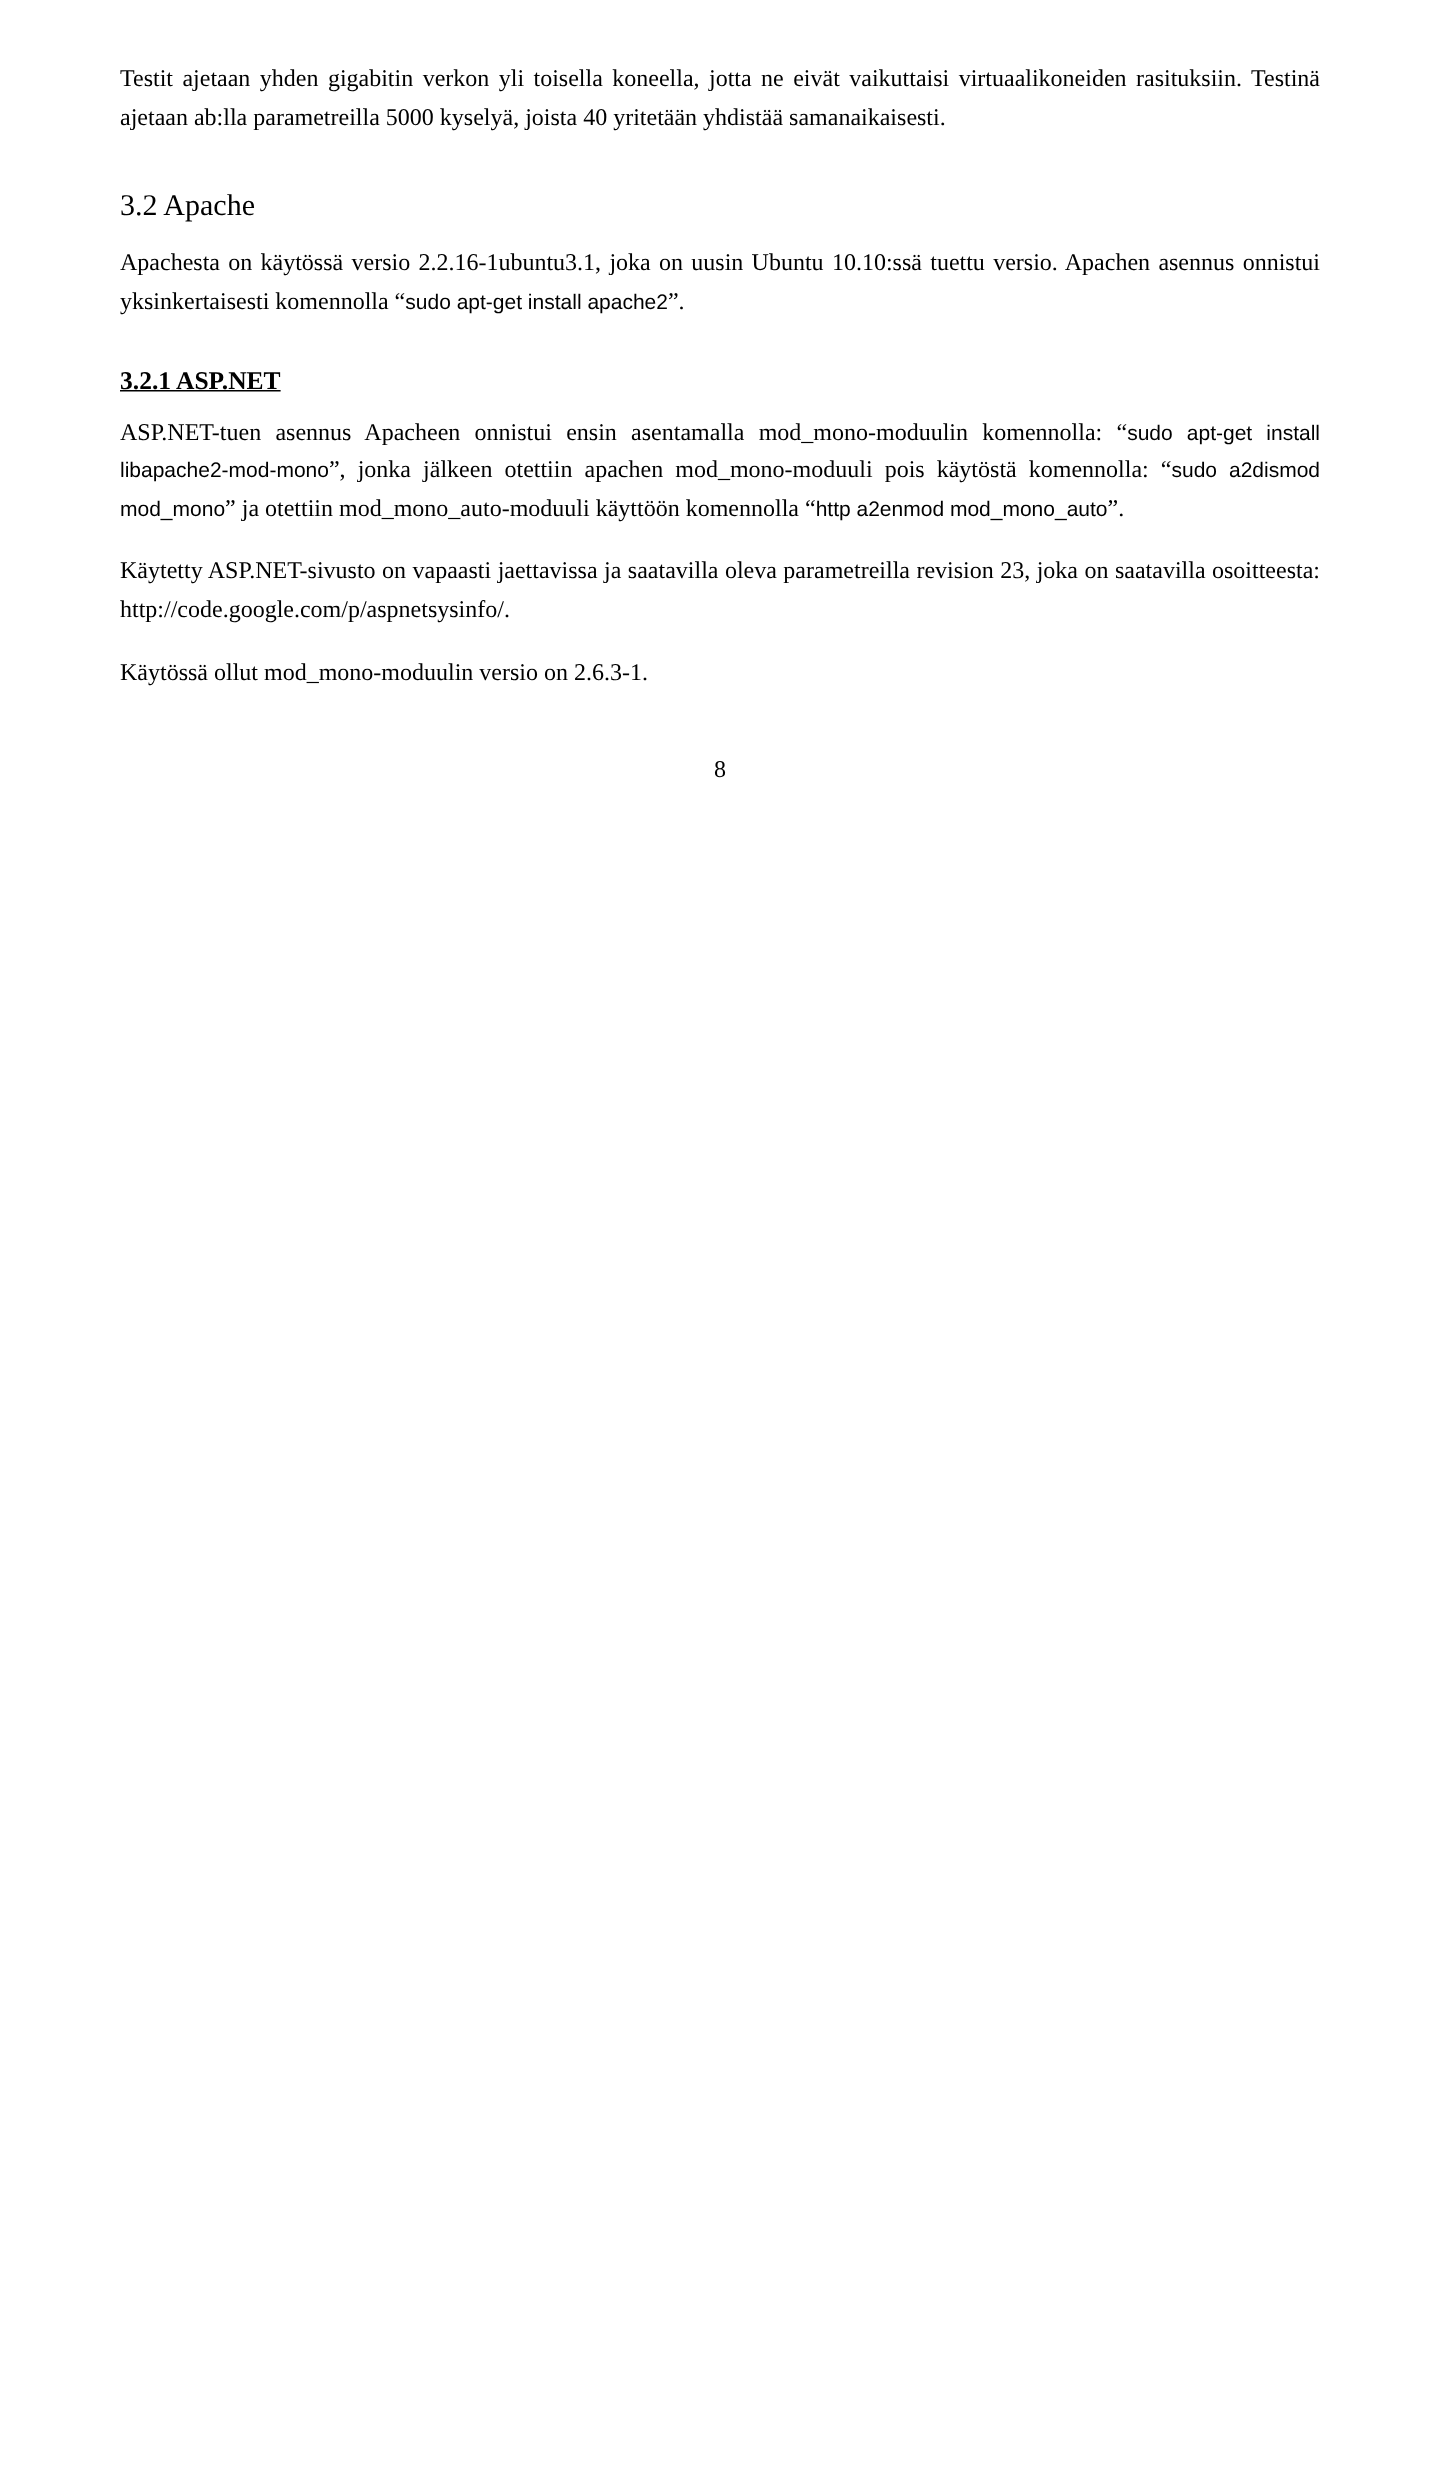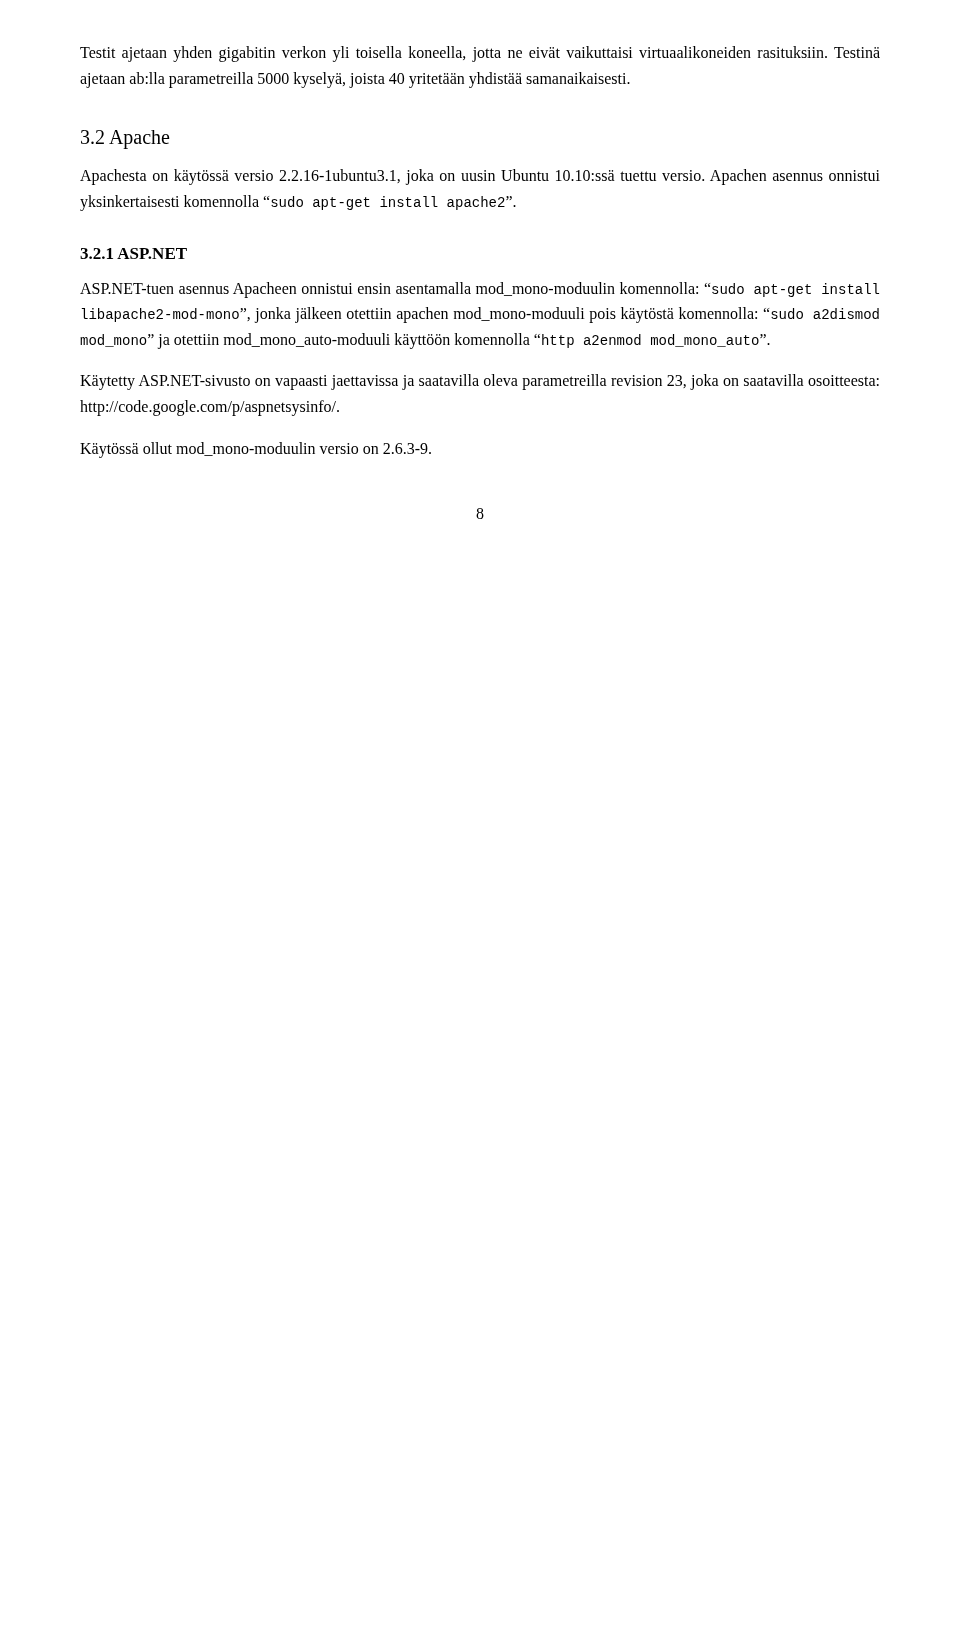--- a/index.html
+++ b/index.html
@@ -29,23 +29,24 @@
       font-size: 20px;
       font-weight: normal;
       margin-top: 1.5em;
       margin-bottom: 0.5em;
     }
     .subsubsection-heading {
       font-size: 17px;
       font-weight: bold;
       margin-top: 1.5em;
       margin-bottom: 0.5em;
+      text-decoration: underline;
     }
     code, .mono {
-      font-family: Liberation Mono, monospace;
+      font-family: Liberation Sans, sans-serif;
       font-size: 14px;
     }
     .code-block {
       font-family: "Courier New", Courier, monospace;
       font-size: 14px;
       margin: 1em 0 1em 2em;
       white-space: pre;
       line-height: 1.5;
     }
     .page-number {
@@ -72,21 +73,21 @@
   <p>
     ASP.NET-tuen asennus Apacheen onnistui ensin asentamalla mod_mono-moduulin komennolla: “<code>sudo apt-get install libapache2-mod-mono</code>”, jonka jälkeen otettiin apachen mod_mono-moduuli pois käytöstä komennolla: “<code>sudo a2dismod mod_mono</code>” ja otettiin mod_mono_auto-moduuli käyttöön komennolla “<code>http a2enmod mod_mono_auto</code>”.
   </p>
 
   <p>
     Käytetty ASP.NET-sivusto on vapaasti jaettavissa ja saatavilla oleva parametreilla revision 23, joka on saatavilla osoitteesta: http://code.google.com/p/aspnetsysinfo/.
   </p>
 
 
   <p>
-    Käytössä ollut mod_mono-moduulin versio on 2.6.3-9.
+    Käytössä ollut mod_mono-moduulin versio on 2.6.3-1.
   </p>
 
 
 
 
   <div class="page-number">8</div>
 
 </div>
 
 </body></html>

